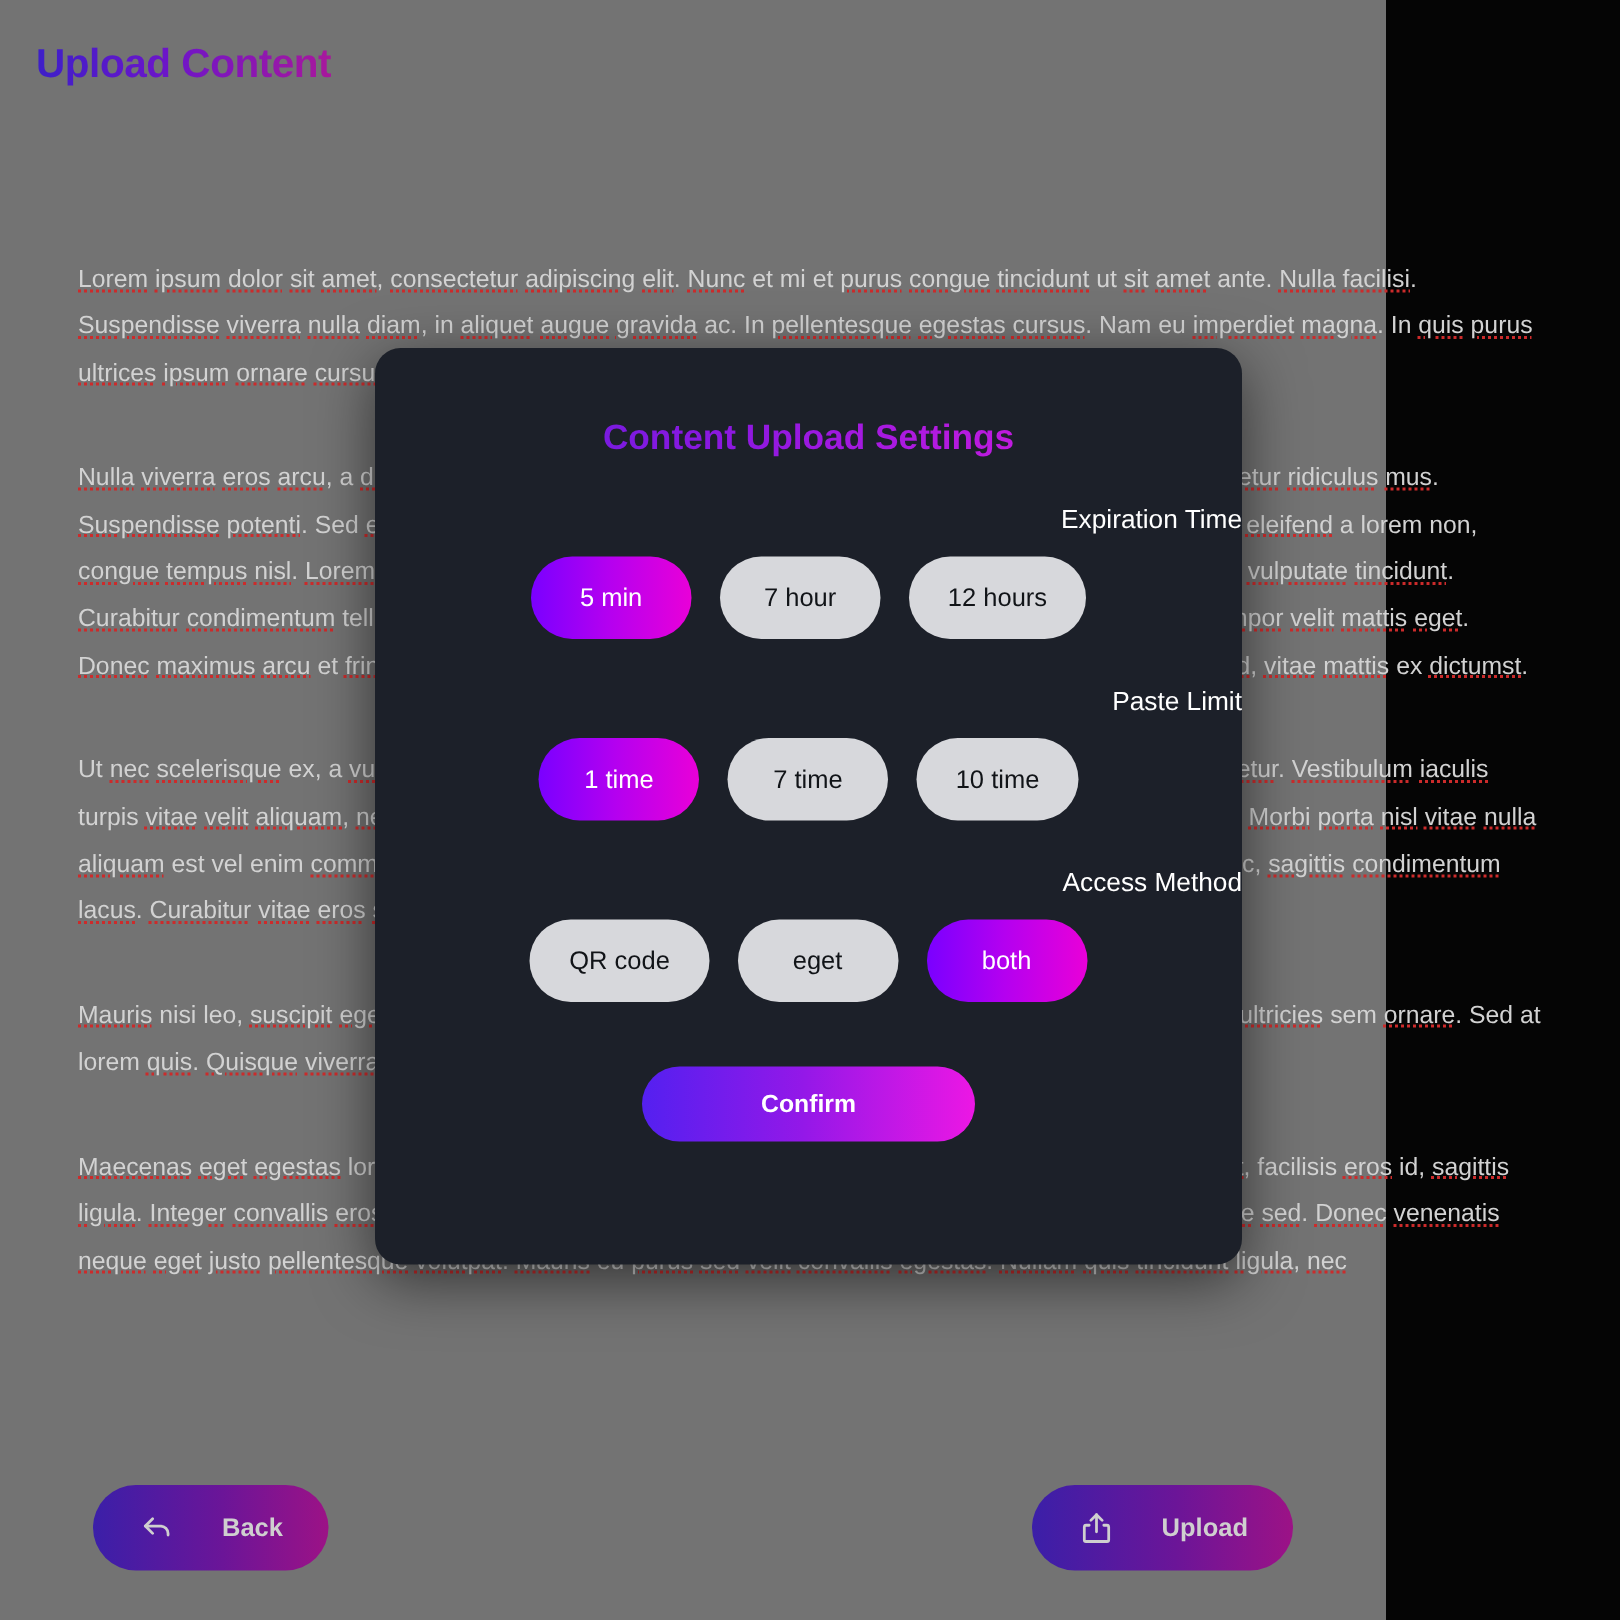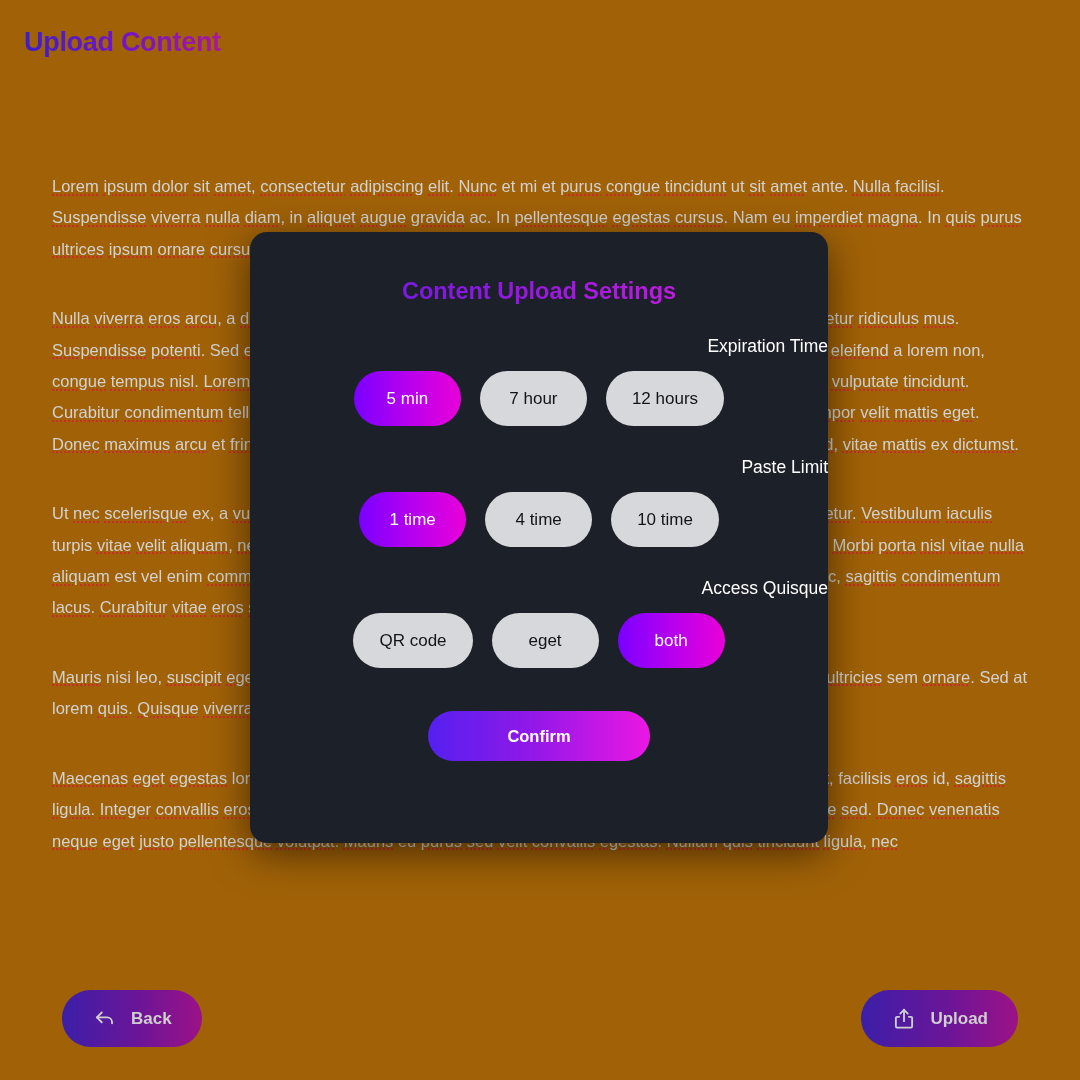--- a/index.html
+++ b/index.html
@@ -4,22 +4,22 @@
 <style>
   * { margin:0; padding:0; box-sizing:border-box; }
   html, body {
     width:1080px; height:1080px;
     background:#050505;
     font-family:"Liberation Sans", sans-serif;
     overflow:hidden;
   }
   #page {
     position:relative;
-    width:1080px; height:1080px;
-    background:#a16207;
+    width:924px; height:1080px;
+    background:#737373;
   }
 
   
   #page-title {
     position:absolute;
     left:24px; top:27px;
     font-size:27px;
     font-weight:bold;
     letter-spacing:-0.3px;
     background:linear-gradient(90deg,#3d1fc9 0%,#6d15c9 45%,#a8189c 100%);
@@ -128,21 +128,21 @@
   }
 
   
   .footer-btn {
     position:absolute;
     height:57px;
     border:none;
     border-radius:29px;
     display:flex;
     align-items:center;
-    gap:13px;
+    gap:30px;
     padding:0 30px;
     color:#cfcfcf;
     font-family:"Liberation Sans", sans-serif;
     font-size:17px;
     font-weight:bold;
     cursor:pointer;
   }
   #back-button {
     left:62px; top:990px;
     background:linear-gradient(90deg,#3b1fa8 0%,#6b1598 55%,#9c1286 100%);
@@ -176,26 +176,26 @@
           <div class="options">
             <button class="pill active">5 min</button>
             <button class="pill inactive">7 hour</button>
             <button class="pill inactive">12 hours</button>
           </div>
         </div>
         <div class="group">
           <div class="group-label">Paste Limit</div>
           <div class="options">
             <button class="pill active">1 time</button>
-            <button class="pill inactive">4 time</button>
+            <button class="pill inactive">7 time</button>
             <button class="pill inactive">10 time</button>
           </div>
         </div>
         <div class="group">
-          <div class="group-label">Access Quisque</div>
+          <div class="group-label">Access Method</div>
           <div class="options">
             <button class="pill inactive">QR code</button>
             <button class="pill inactive">eget</button>
             <button class="pill active">both</button>
           </div>
         </div>
       </div>
     <div id="confirm-row">
       <button id="confirm-button">Confirm</button>
     </div>

